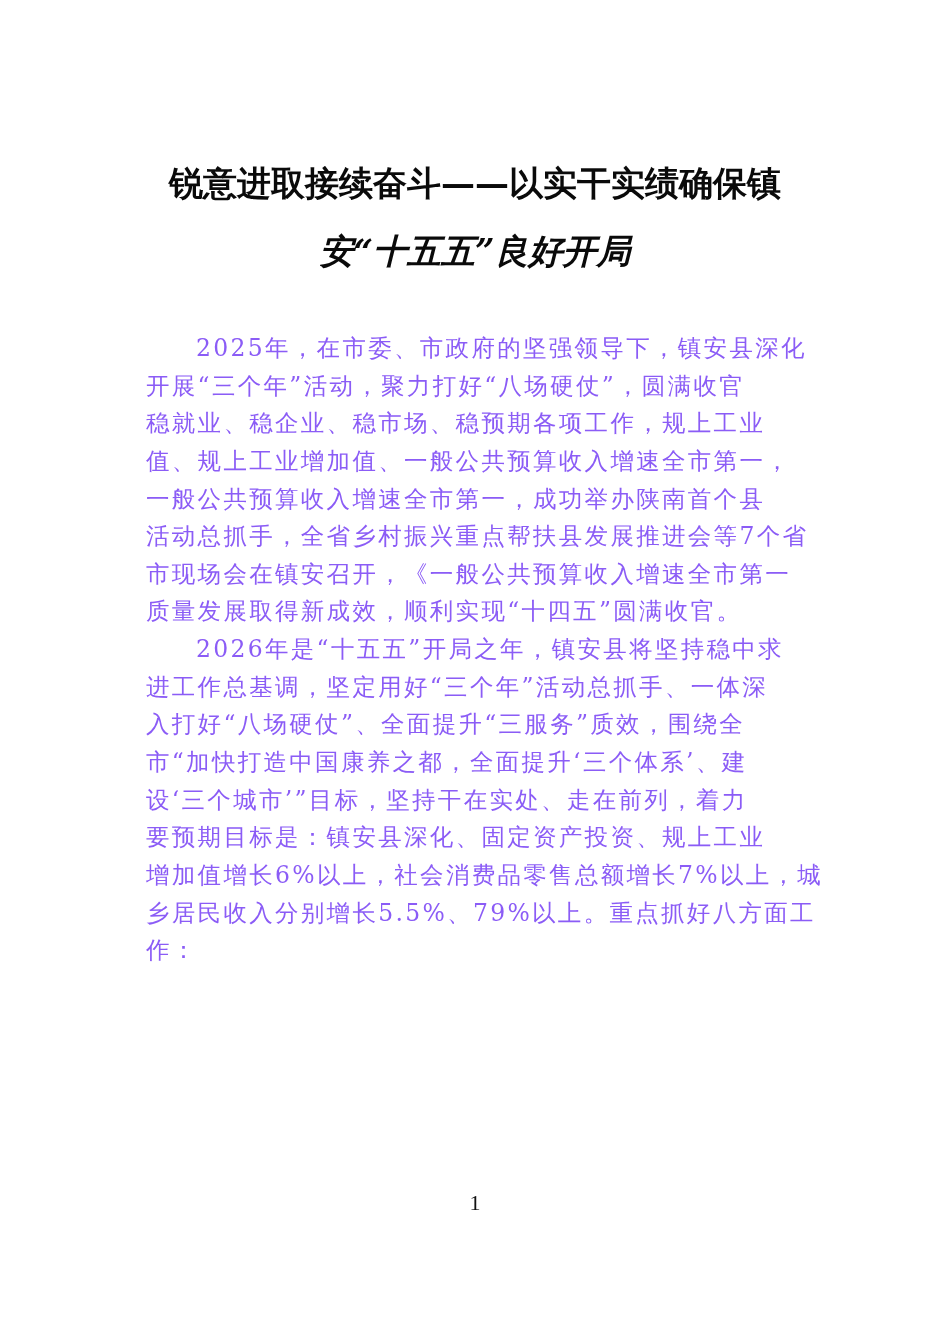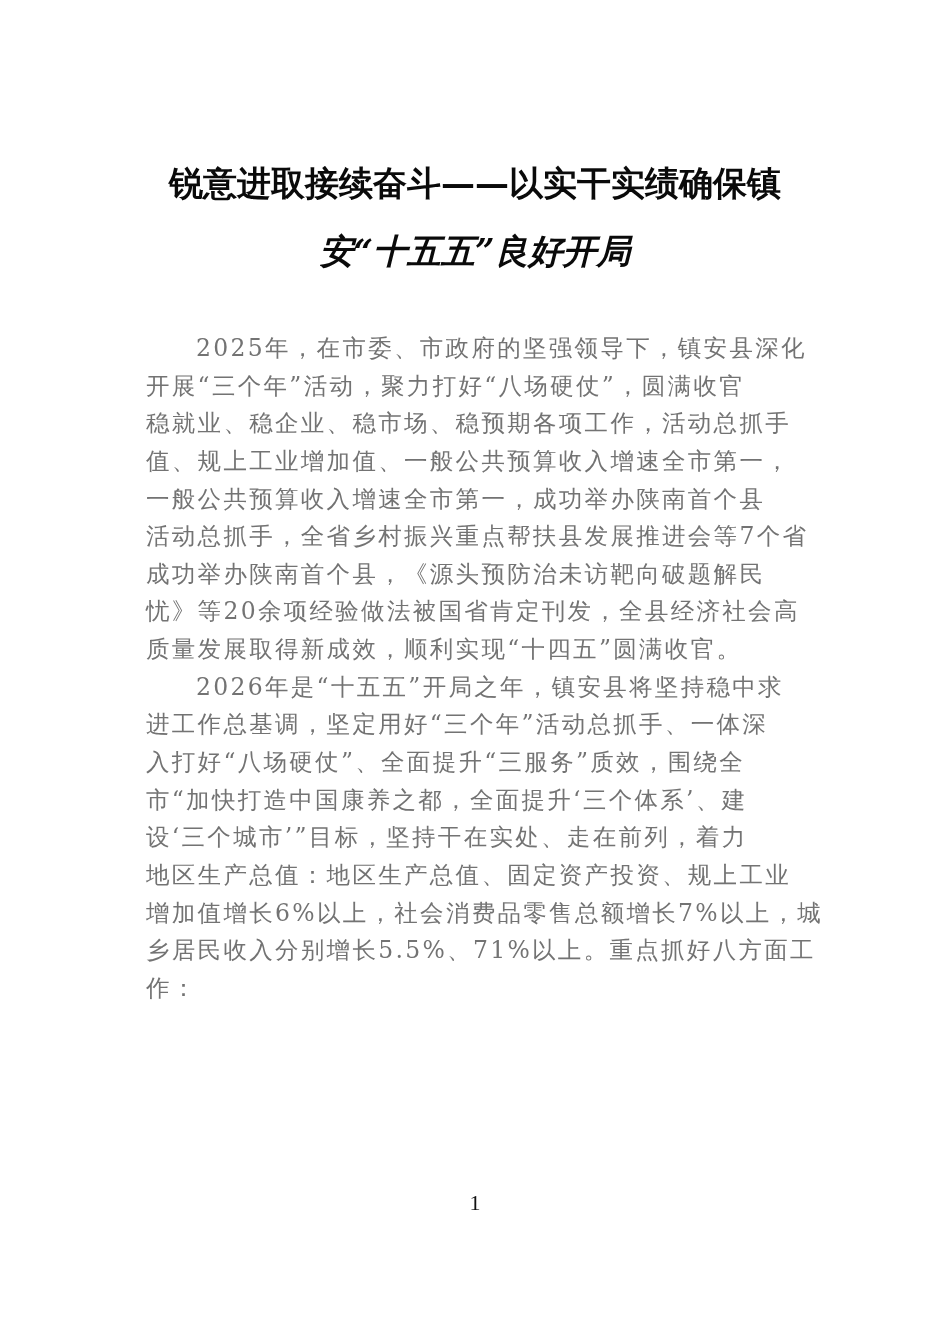--- a/index.html
+++ b/index.html
@@ -44,21 +44,21 @@
     width: 660px;
     top: 330px;
   }
   .line {
     height: 37.65px;
     line-height: 37.65px;
     font-size: 23.5px;
     white-space: nowrap;
     letter-spacing: 2.3px;
     font-family: "DejaVu Serif", "Liberation Serif", serif;
-    color: #737373;
+    color: #8b5cf6;
   }
   .line.indent { padding-left: 50px; }
 
   .page-number {
     position: absolute;
     left: 0;
     width: 950px;
     top: 1190px;
     text-align: center;
     font-family: "Liberation Serif", "DejaVu Serif", serif;
@@ -73,38 +73,37 @@
 <div class="page">
 
   <div class="title l1">锐意进取接续奋斗——以实干实绩确保镇</div>
   <div class="title l2">安“十五五”良好开局</div>
 
   <div class="body-text">
 
     <div class="paragraph">
       <div class="line indent">2025年，在市委、市政府的坚强领导下，镇安县深化</div>
       <div class="line">开展“三个年”活动，聚力打好“八场硬仗”，圆满收官</div>
-      <div class="line">稳就业、稳企业、稳市场、稳预期各项工作，活动总抓手</div>
+      <div class="line">稳就业、稳企业、稳市场、稳预期各项工作，规上工业</div>
       <div class="line">值、规上工业增加值、一般公共预算收入增速全市第一，</div>
       <div class="line">一般公共预算收入增速全市第一，成功举办陕南首个县</div>
       <div class="line">活动总抓手，全省乡村振兴重点帮扶县发展推进会等7个省</div>
-      <div class="line">成功举办陕南首个县，《源头预防治未访靶向破题解民</div>
-      <div class="line">忧》等20余项经验做法被国省肯定刊发，全县经济社会高</div>
+      <div class="line">市现场会在镇安召开，《一般公共预算收入增速全市第一</div>
       <div class="line">质量发展取得新成效，顺利实现“十四五”圆满收官。</div>
     </div>
 
     <div class="paragraph">
       <div class="line indent">2026年是“十五五”开局之年，镇安县将坚持稳中求</div>
       <div class="line">进工作总基调，坚定用好“三个年”活动总抓手、一体深</div>
       <div class="line">入打好“八场硬仗”、全面提升“三服务”质效，围绕全</div>
       <div class="line">市“加快打造中国康养之都，全面提升‘三个体系’、建</div>
       <div class="line">设‘三个城市’”目标，坚持干在实处、走在前列，着力</div>
-      <div class="line">地区生产总值：地区生产总值、固定资产投资、规上工业</div>
+      <div class="line">要预期目标是：镇安县深化、固定资产投资、规上工业</div>
       <div class="line">增加值增长6%以上，社会消费品零售总额增长7%以上，城</div>
-      <div class="line">乡居民收入分别增长5.5%、71%以上。重点抓好八方面工</div>
+      <div class="line">乡居民收入分别增长5.5%、79%以上。重点抓好八方面工</div>
       <div class="line">作：</div>
     </div>
 
   </div>
 
   <div class="page-number">1</div>
 
 </div>
 
 </body></html>

